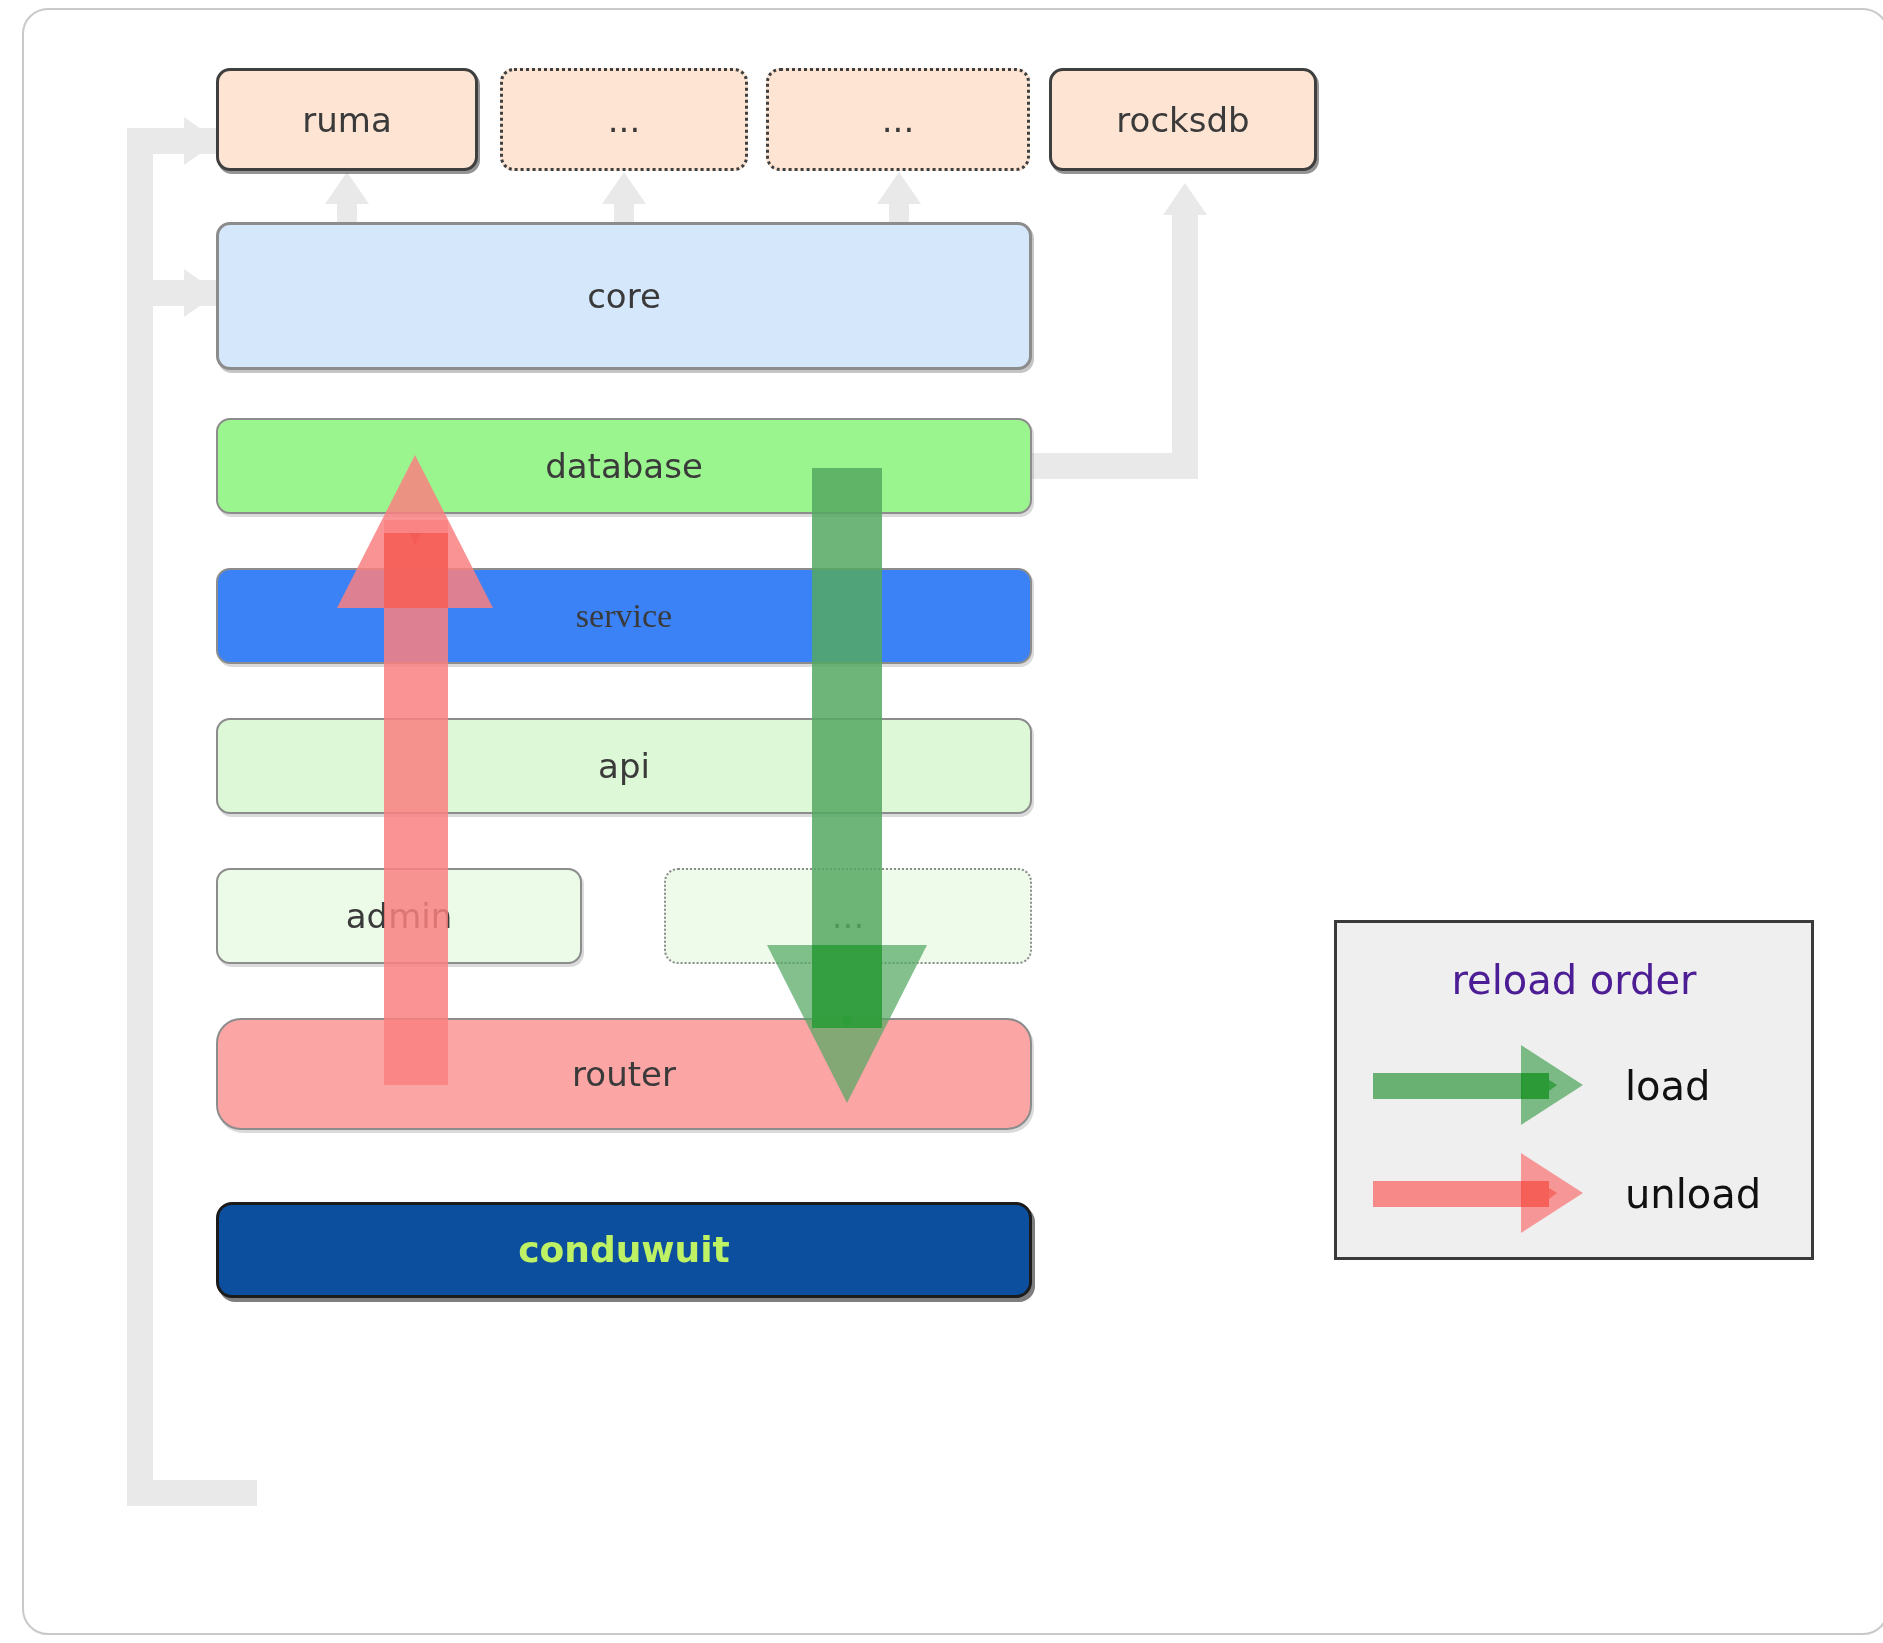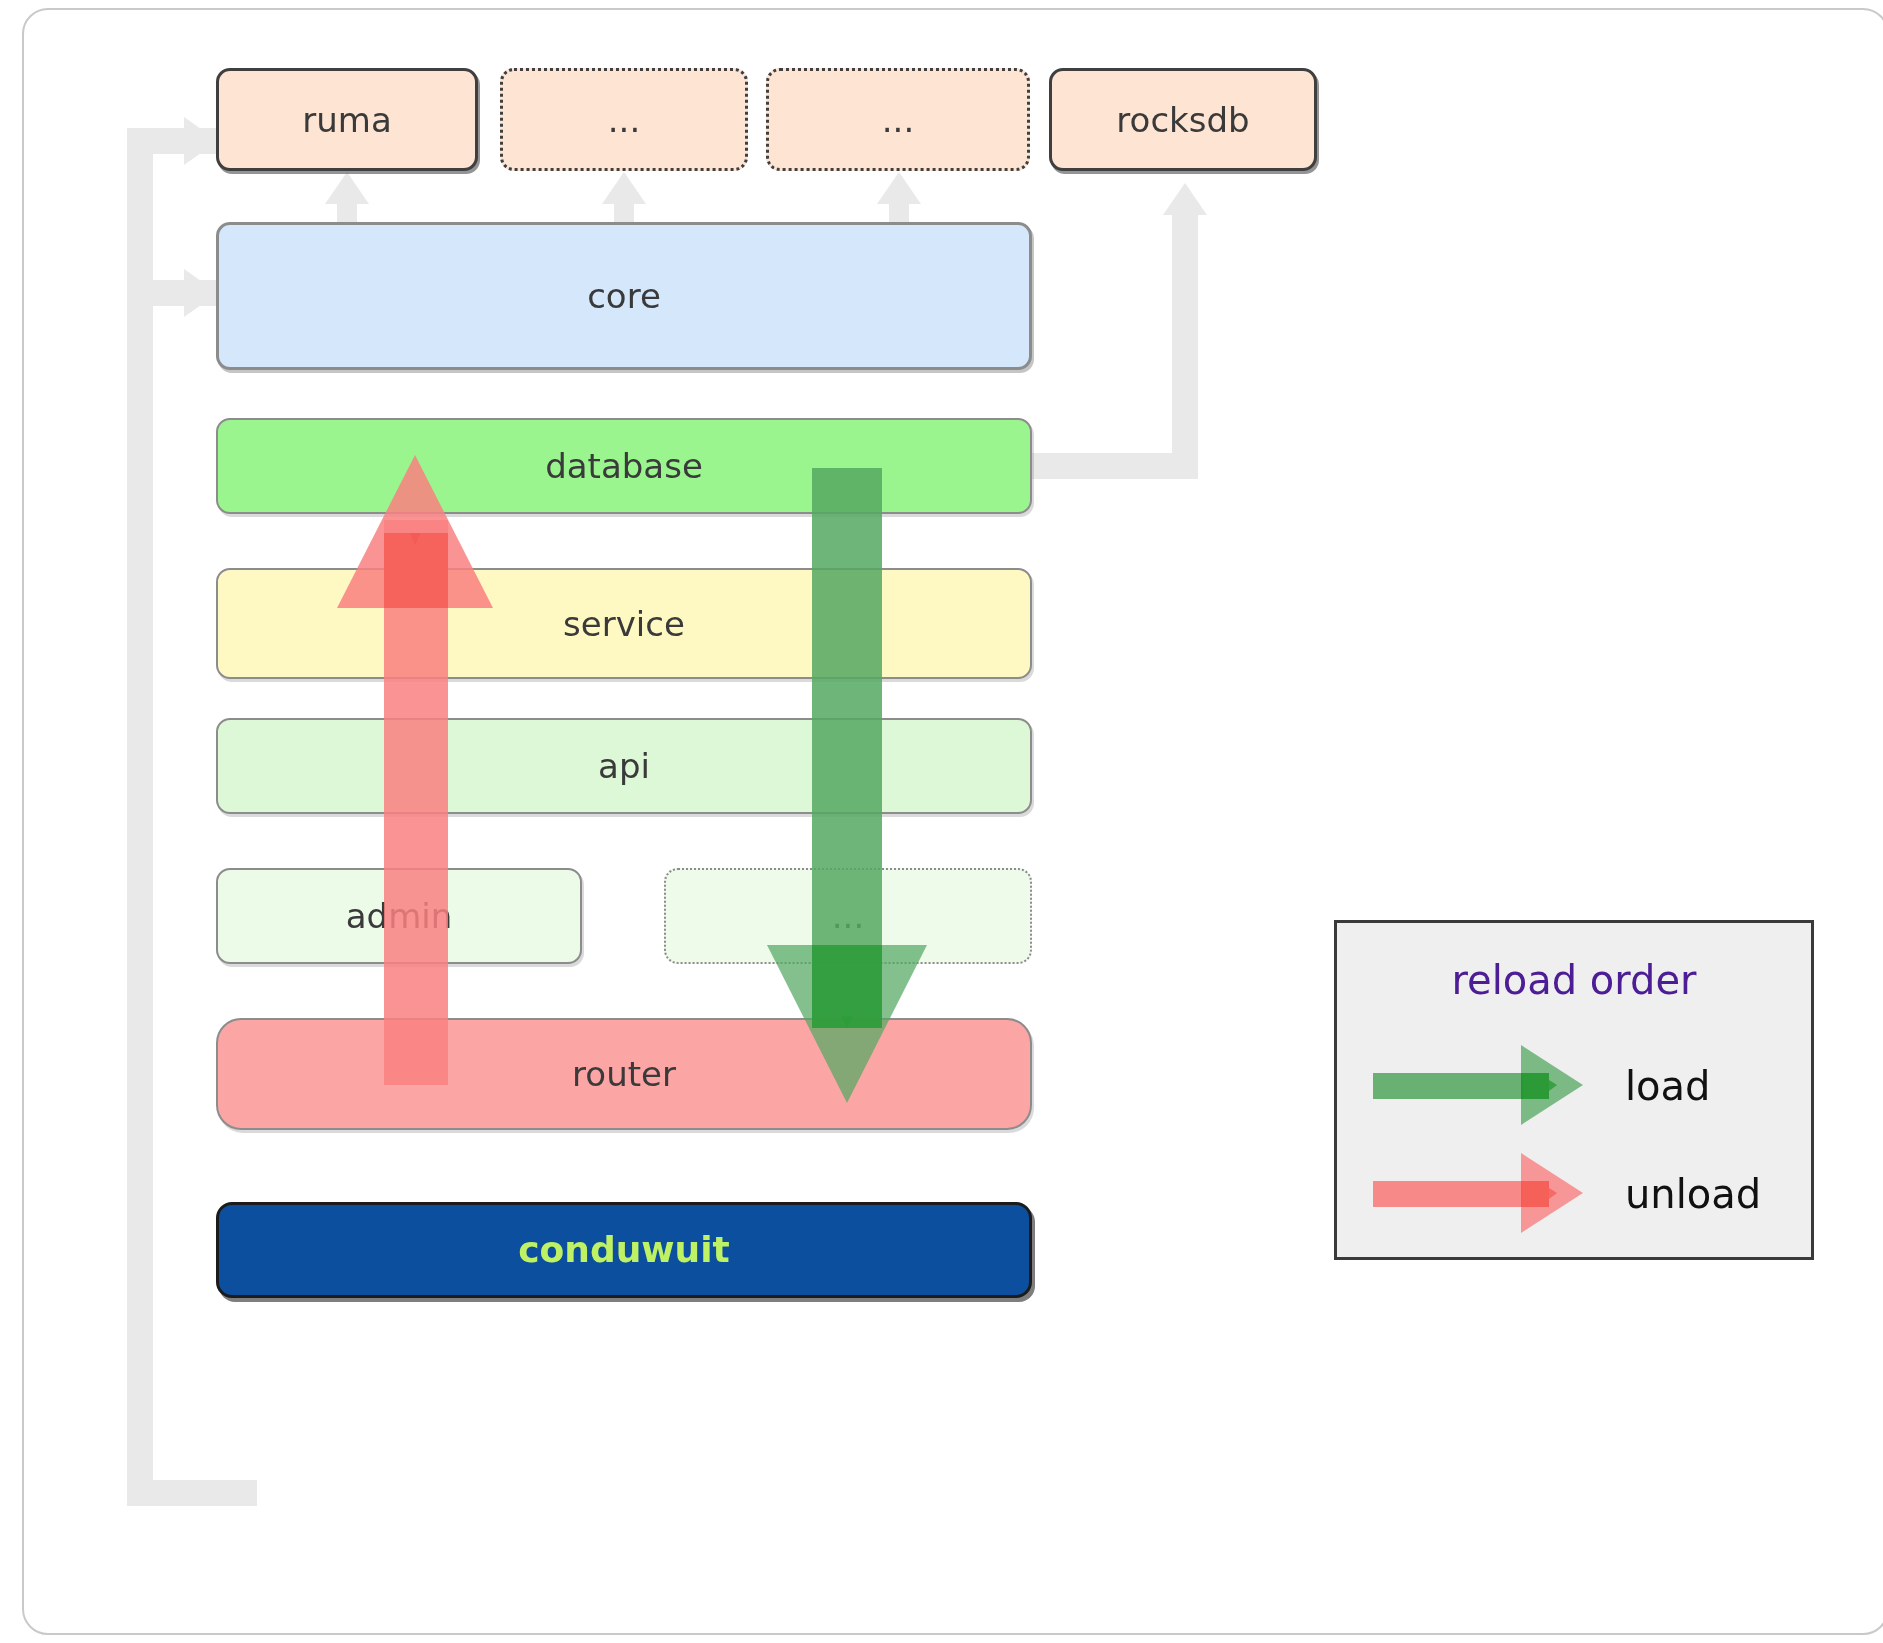--- a/index.html
+++ b/index.html
@@ -168,21 +168,21 @@
   </div>
 
   <div class="node core" style="left:202px; top:222px; width:816px; height:148px;">
     <span class="lbl">core</span>
   </div>
 
   <div class="node layer" style="left:202px; top:418px; width:816px; height:96px; background:#9bf58f;">
     <span class="lbl">database</span>
   </div>
 
-  <div class="node layer" style="left:202px; top:568px; width:816px; height:111px; background:#fef9c3;">
+  <div class="node layer" style="left:202px; top:568px; width:816px; height:96px; background:#3b82f6;font-family:Liberation Serif, serif;">
     <span class="lbl">service</span>
   </div>
 
   <div class="node layer" style="left:202px; top:718px; width:816px; height:96px; background:#ddf8d6;">
     <span class="lbl">api</span>
   </div>
 
   <div class="node layer" style="left:202px; top:868px; width:366px; height:96px; background:#ebfbe7;">
     <span class="lbl">admin</span>
   </div>

